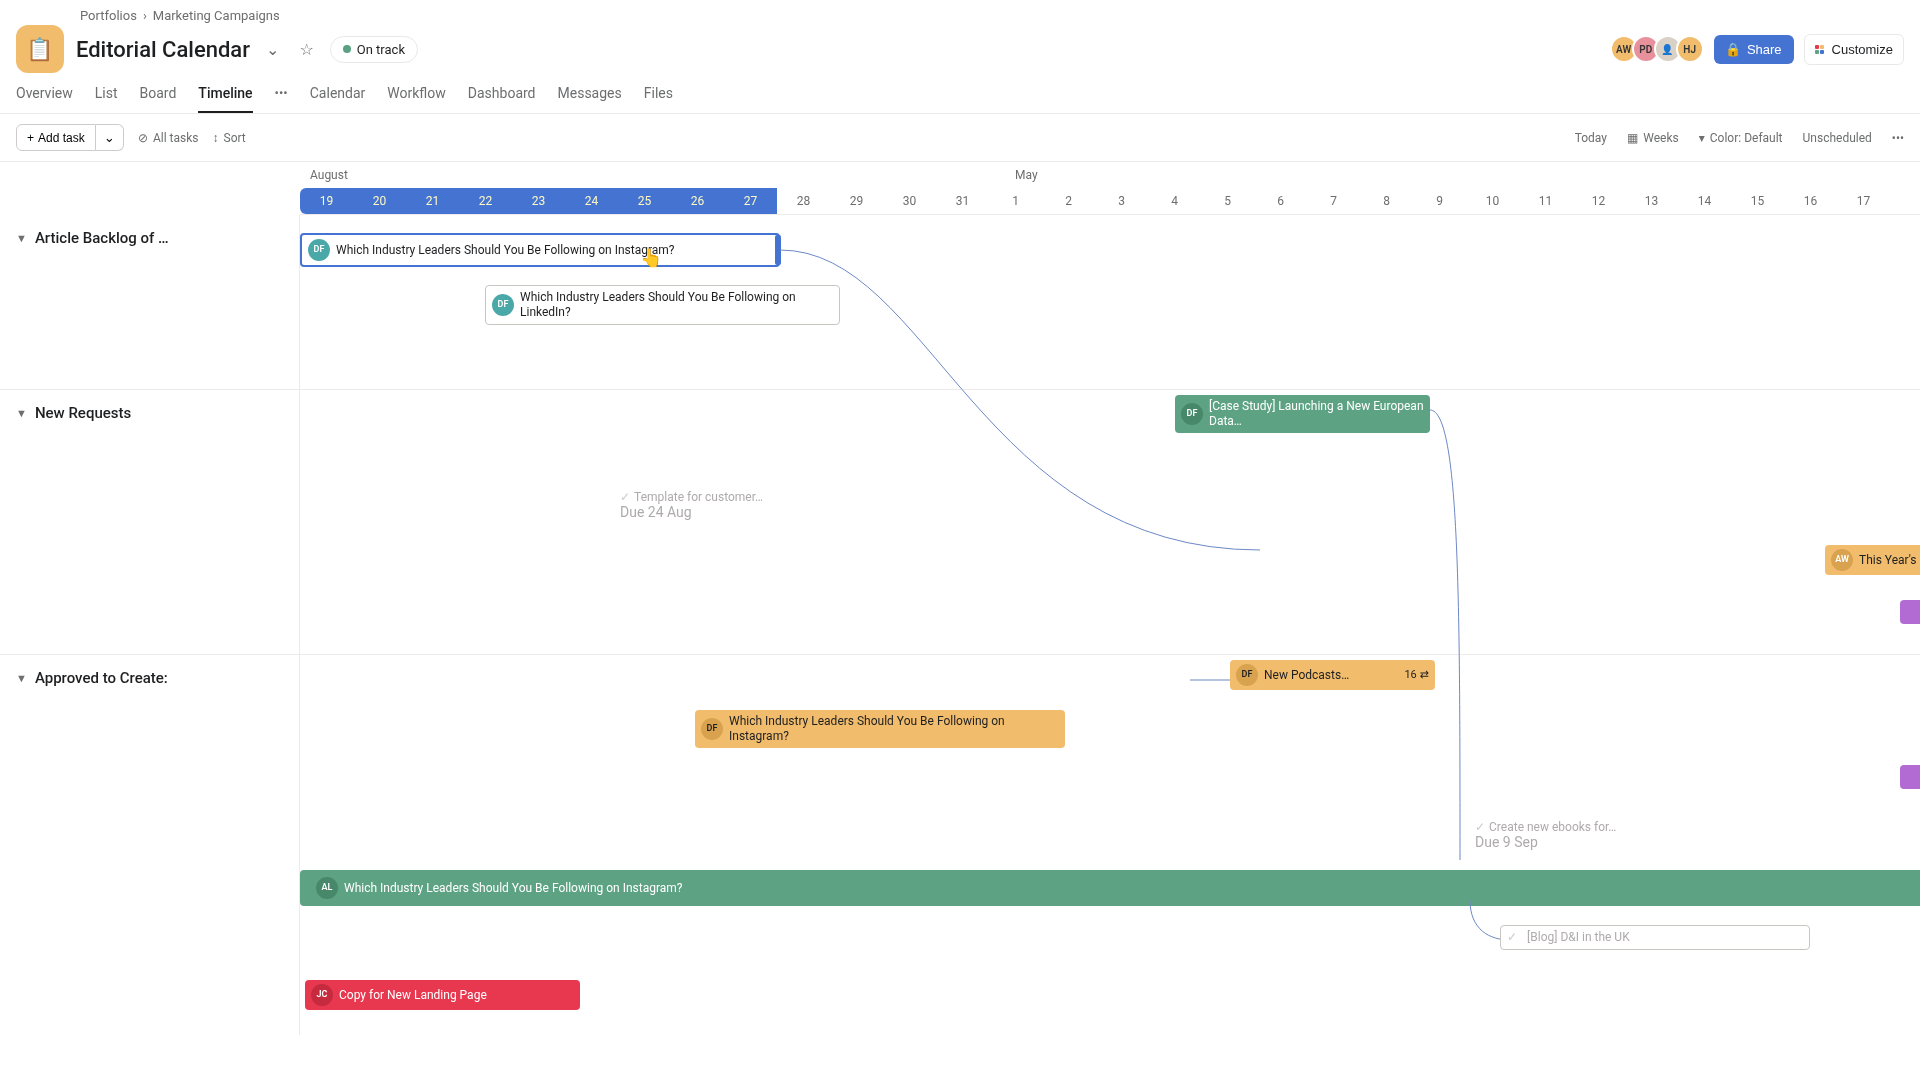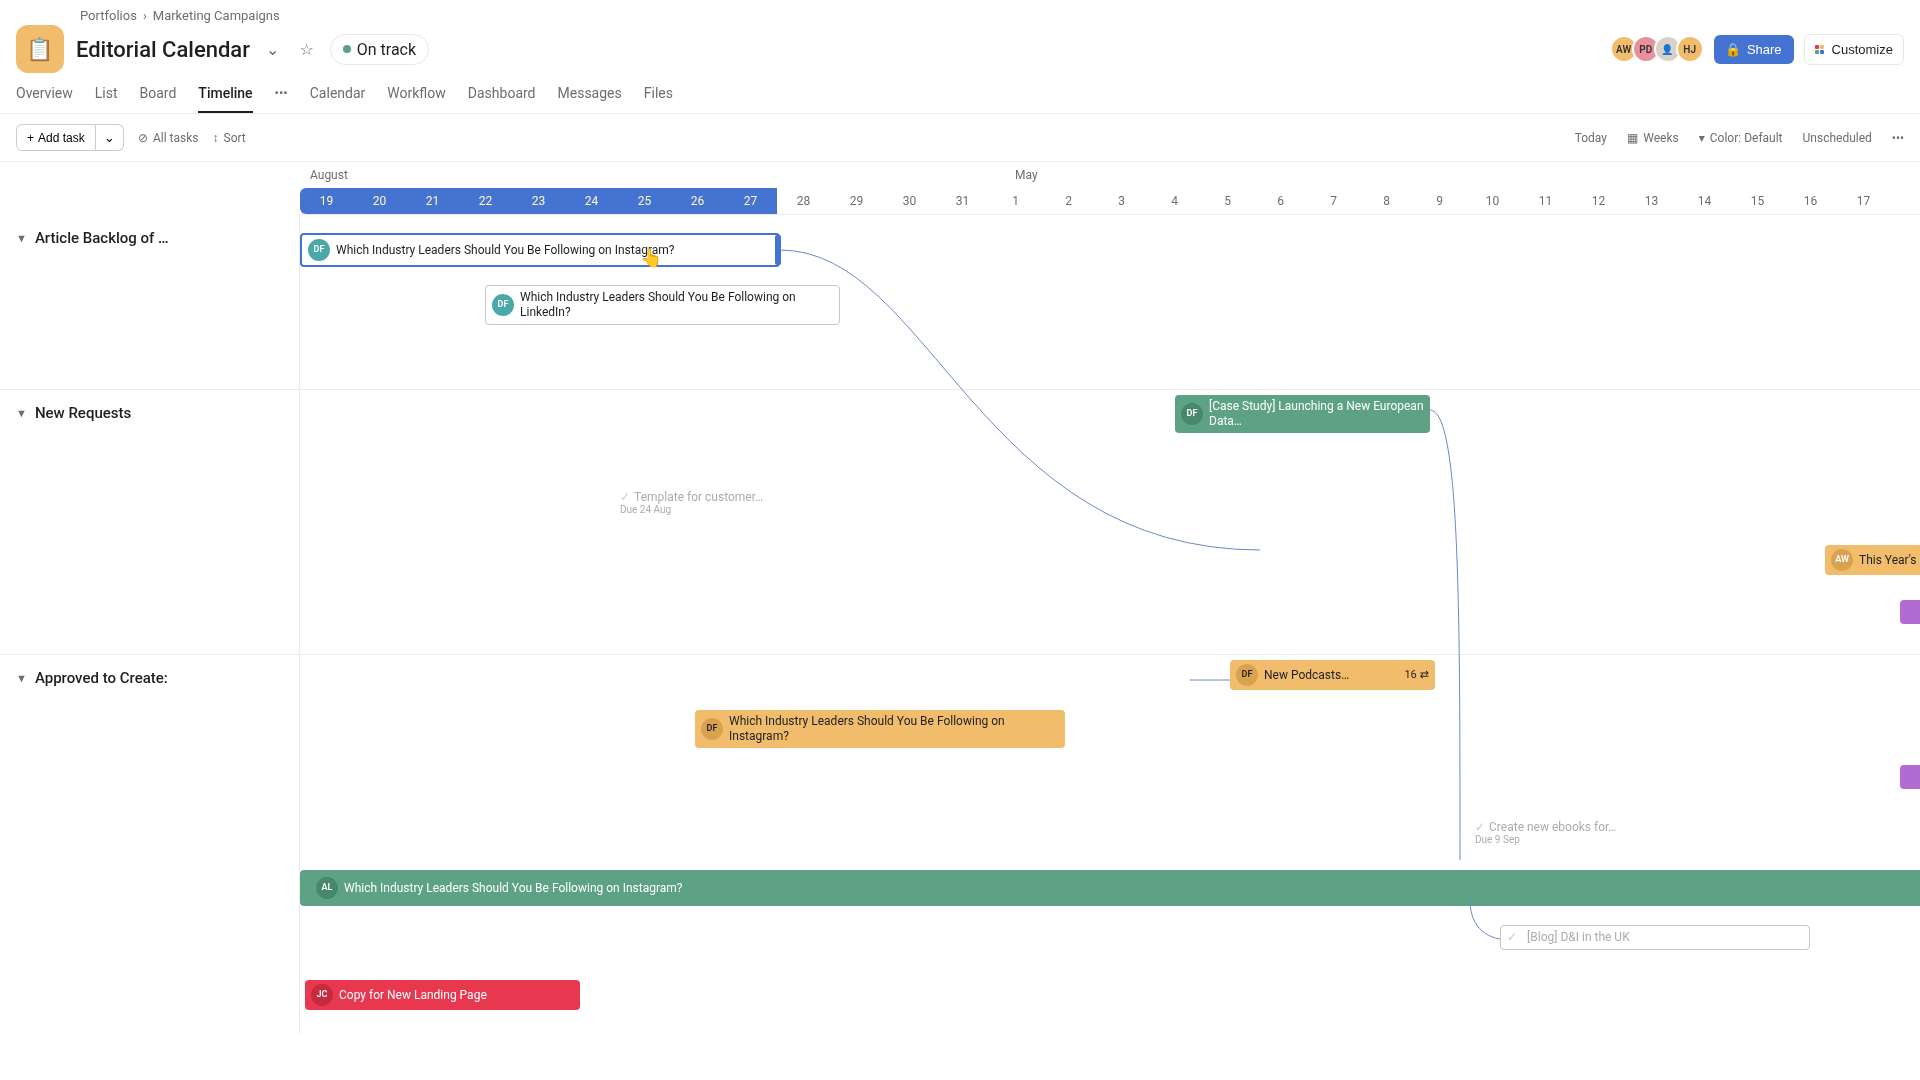--- a/index.html
+++ b/index.html
@@ -5,21 +5,21 @@
 * { box-sizing: border-box; margin: 0; padding: 0; }
 body { font-family: -apple-system, BlinkMacSystemFont, "Segoe UI", Roboto, sans-serif; font-size: 13px; color: #1e1f21; background: #fff; overflow-x: hidden; }
 
 .header { padding: 8px 16px 0; }
 .breadcrumb { display: flex; align-items: center; gap: 6px; font-size: 13px; color: #6d6e6f; margin-bottom: 2px; margin-left: 64px; }
 .breadcrumb a { color: #6d6e6f; text-decoration: none; }
 .title-row { display: flex; align-items: center; gap: 12px; }
 .project-icon { width: 48px; height: 48px; border-radius: 12px; background: #f1bd6c; display: flex; align-items: center; justify-content: center; font-size: 22px; }
 .title { font-size: 22px; font-weight: 500; }
 .chev-btn, .star-btn { background: none; border: none; color: #6d6e6f; cursor: pointer; font-size: 16px; padding: 4px; }
-.status-pill { display: inline-flex; align-items: center; gap: 6px; padding: 5px 12px; border: 1px solid #e8e8e9; border-radius: 16px; font-size: 16px; color: #1e1f21; }
+.status-pill { display: inline-flex; align-items: center; gap: 6px; padding: 5px 12px; border: 1px solid #e8e8e9; border-radius: 16px; font-size: 13px; color: #1e1f21; }
 .status-dot { width: 8px; height: 8px; border-radius: 50%; background: #58a182; }
 .header-right { margin-left: auto; display: flex; align-items: center; gap: 10px; }
 .avatar-stack { display: flex; }
 .avatar { width: 28px; height: 28px; border-radius: 50%; display: flex; align-items: center; justify-content: center; font-size: 10px; font-weight: 600; color: #333; margin-left: -6px; border: 2px solid #fff; }
 .av-aw { background: #f1bd6c; }
 .av-pd { background: #e8919c; }
 .av-ph { background: #d9d0c6; }
 .av-hj { background: #f1bd6c; }
 .share-btn { background: #4573d2; color: #fff; border: none; border-radius: 6px; padding: 7px 12px; font-size: 13px; display: flex; align-items: center; gap: 5px; cursor: pointer; }
 .customize-btn { background: #fff; border: 1px solid #e8e8e9; border-radius: 6px; padding: 7px 10px; font-size: 13px; display: flex; align-items: center; gap: 5px; cursor: pointer; color: #1e1f21; }
@@ -62,21 +62,21 @@
 .bar-orange .av { background: #d9a24f; }
 .bar-red { background: #e8384f; color: #fff; }
 .bar-red .av { background: #c62a3f; color: #fff; }
 .bar-purple { background: #b36bd4; }
 .av-df { background: #4ba8a8; color: #fff; }
 .av-al { background: #796eff; color: #fff; }
 .av-jc { background: #4573d2; color: #fff; }
 .av-aw2 { background: #d9a24f; color: #fff; }
 
 .ghost-task { position: absolute; color: #afabac; font-size: 12px; }
-.ghost-task .sub { font-size: 10px; }
+.ghost-task .sub { font-size: 14px; }
 .check-ghost { color: #cfcbcb; margin-right: 4px; }
 
 .handle { position: absolute; right: -3px; top: 0; bottom: 0; width: 6px; background: #4573d2; border-radius: 2px; }
 
 svg.dep { position: absolute; pointer-events: none; overflow: visible; }
 
 .cursor-hand { position: absolute; font-size: 18px; z-index: 50; }
 
 .subtask-badge { margin-left: auto; font-size: 11px; display: flex; align-items: center; gap: 3px; }
 </style>

